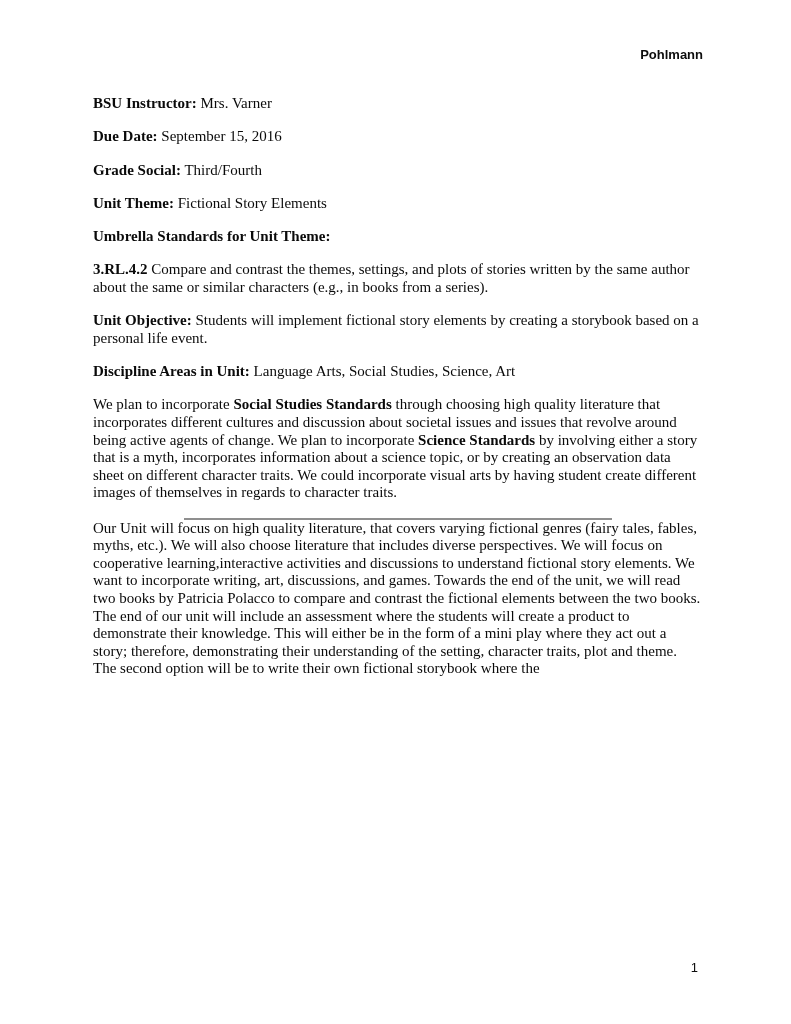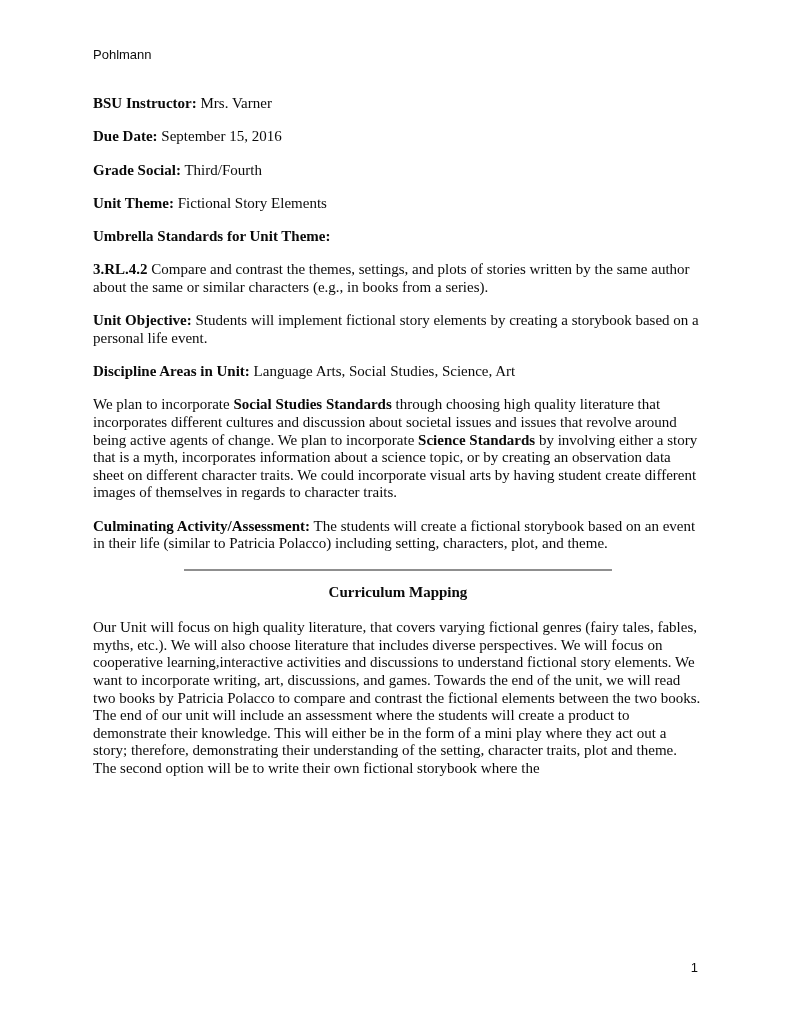--- a/index.html
+++ b/index.html
@@ -16,23 +16,23 @@
     padding: 47px 88px 0 93px;
     font-family: "Liberation Serif", serif;
     font-size: 15px;
     line-height: 17.6px;
     color: #0a0a0a;
     overflow: hidden;
   }
   .header-right {
     font-family: "Liberation Sans", sans-serif;
     font-size: 13px;
-    font-weight: 400;
+    font-weight: 700;
     line-height: 15px;
-    text-align: left;
+    text-align: right;
     color: #0d0d0d;
   }
   .content {
     margin-top: 33px;
   }
   .content p {
     margin: 0 0 15.7px 0;
   }
   b { font-weight: 700; }
   .divider {
@@ -81,25 +81,23 @@
 
     <p><b>3.RL.4.2</b><span> Compare and contrast the themes, settings, and plots of stories written by the same author about the same or similar characters (e.g., in books from a series).</span></p>
 
 
     <p><b>Unit Objective:</b><span> Students will implement fictional story elements by creating a storybook based on a personal life event.</span></p>
 
     <p><b>Discipline Areas in Unit:</b><span> Language Arts, Social Studies, Science, Art</span></p>
 
     <p><span>We plan to incorporate </span><b>Social Studies Standards</b><span> through choosing high quality literature that incorporates different cultures and discussion about societal issues and issues that revolve around being active agents of change. We plan to incorporate </span><b>Science Standards</b><span> by involving either a story that is a myth, incorporates information about a science topic, or by creating an observation data sheet on different character traits. We could incorporate visual arts by having student create different images of themselves in regards to character traits.</span></p>
 
-    <p><b>Culminating Activity/Assessment:</b><span> The students will create a fictional storybook based on an event in their life (similar to Patricia Polacco) including setting, characters, plot, and theme.</span></p>
 
     <div class="divider"></div>
 
-    <div class="section-title">Curriculum Mapping</div>
 
     <p>Our Unit will focus on high quality literature, that covers varying fictional genres (fairy tales, fables, myths, etc.). We will also choose literature that includes diverse perspectives. We will focus on cooperative learning,interactive activities and discussions to understand fictional story elements. We want to incorporate writing, art, discussions, and games. Towards the end of the unit, we will read two books by Patricia Polacco to compare and contrast the fictional elements between the two books. The end of our unit will include an assessment where the students will create a product to demonstrate their knowledge. This will either be in the form of a mini play where they act out a story; therefore, demonstrating their understanding of the setting, character traits, plot and theme. The second option will be to write their own fictional storybook where the</p>
 
   </div>
 
   <div class="page-number">1</div>
 
 </div>
 
 </body></html>

